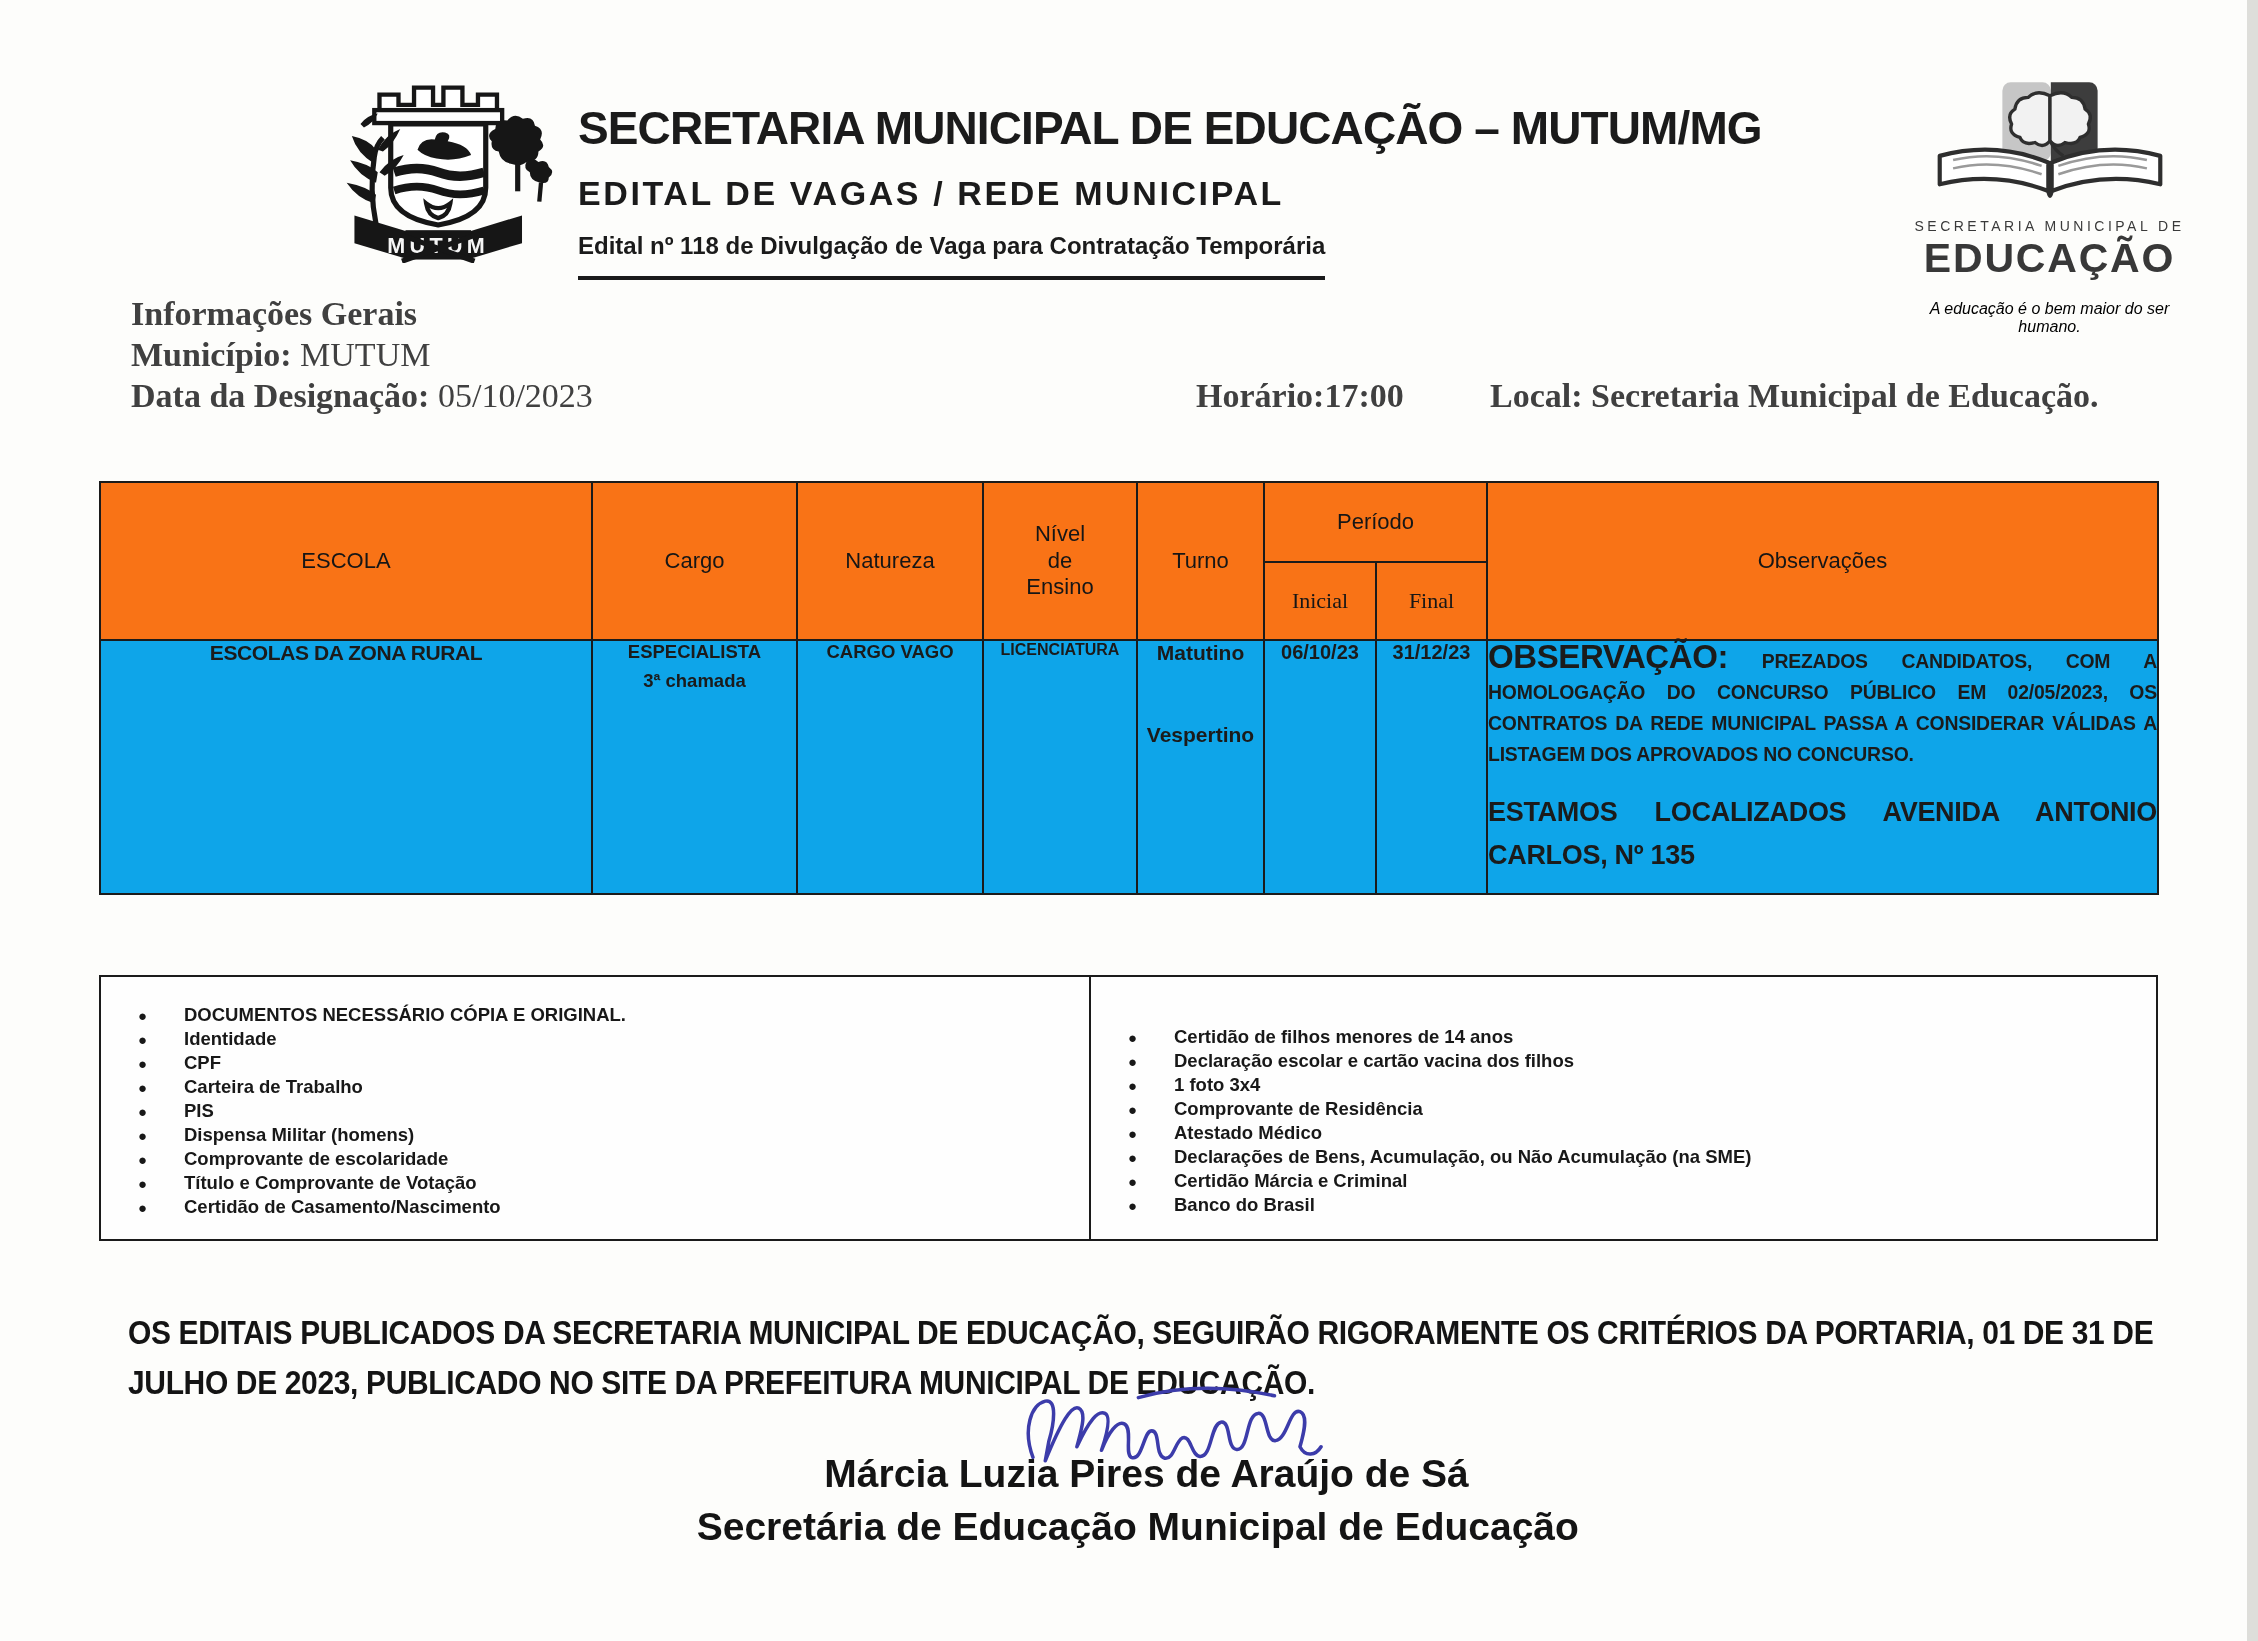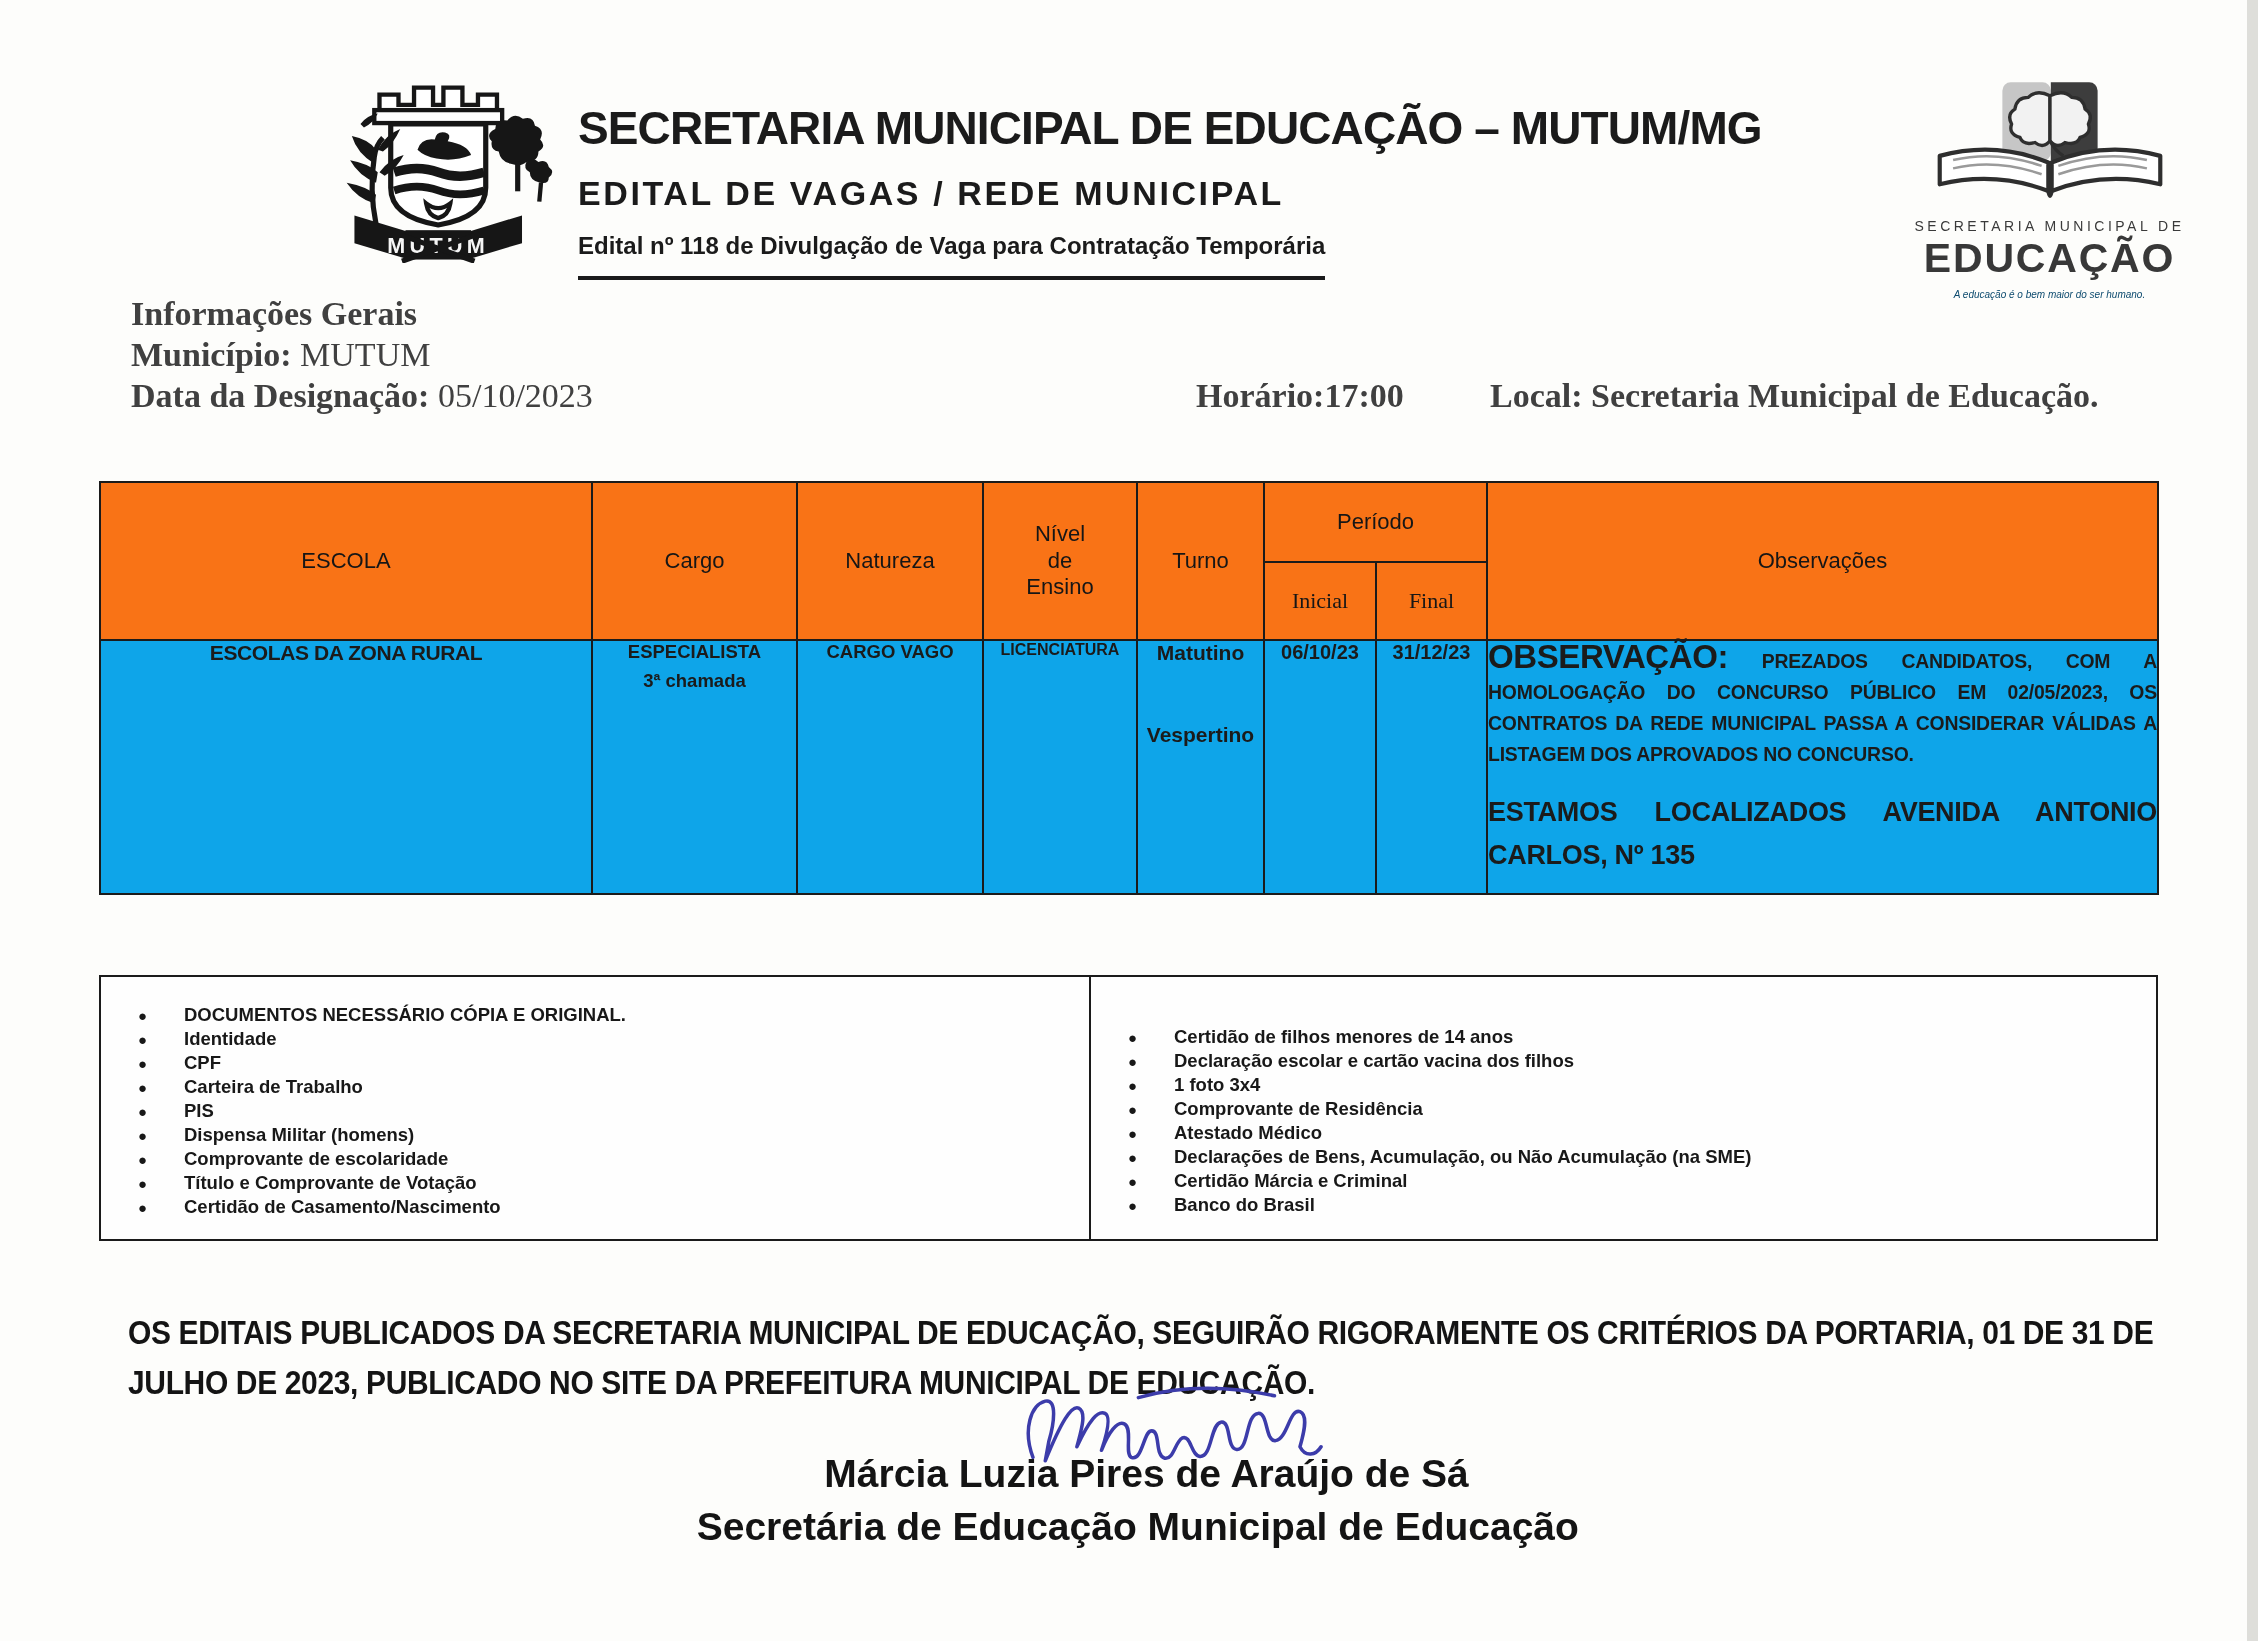--- a/index.html
+++ b/index.html
@@ -14,21 +14,21 @@
   
   .crest{position:absolute;left:304px;top:60px;width:265px;height:203px;}
   .titles{position:absolute;left:578px;top:104px;width:1350px;text-align:left;}
   .title-main{font-size:46px;font-weight:bold;letter-spacing:-0.9px;line-height:49px;white-space:nowrap;}
   .title-sub{font-size:34px;font-weight:bold;letter-spacing:2.6px;margin-top:21px;}
   .title-edital{display:inline-block;font-size:24px;font-weight:bold;margin-top:19.4px;
     border-bottom:4.4px solid #1b1b1b;padding-bottom:16px;letter-spacing:0;}
   .logo-right{position:absolute;left:1904px;top:79px;width:291px;text-align:center;}
   .logo-top{font-size:14px;letter-spacing:3.5px;color:#3a3a3a;margin-top:3.5px;}
   .logo-name{font-size:41px;font-weight:bold;letter-spacing:1.8px;color:#383838;margin-top:1.8px;}
-  .logo-tag{font-size:10px;font-style:italic;color:#0c4a6e;margin-top:7px;}
+  .logo-tag{font-size:16px;font-style:italic;color:#000000;margin-top:18px;}
 
   
   .info{position:absolute;left:131px;top:295px;width:2056px;
     font-family:"Liberation Serif", serif;font-size:34px;font-weight:bold;color:#404040;}
   .info-line{position:relative;height:41px;}
   .info .val{font-weight:normal;}
   .info .horario{position:absolute;left:1065px;top:0;}
   .info .local{position:absolute;left:1359px;top:0;}
 
   

